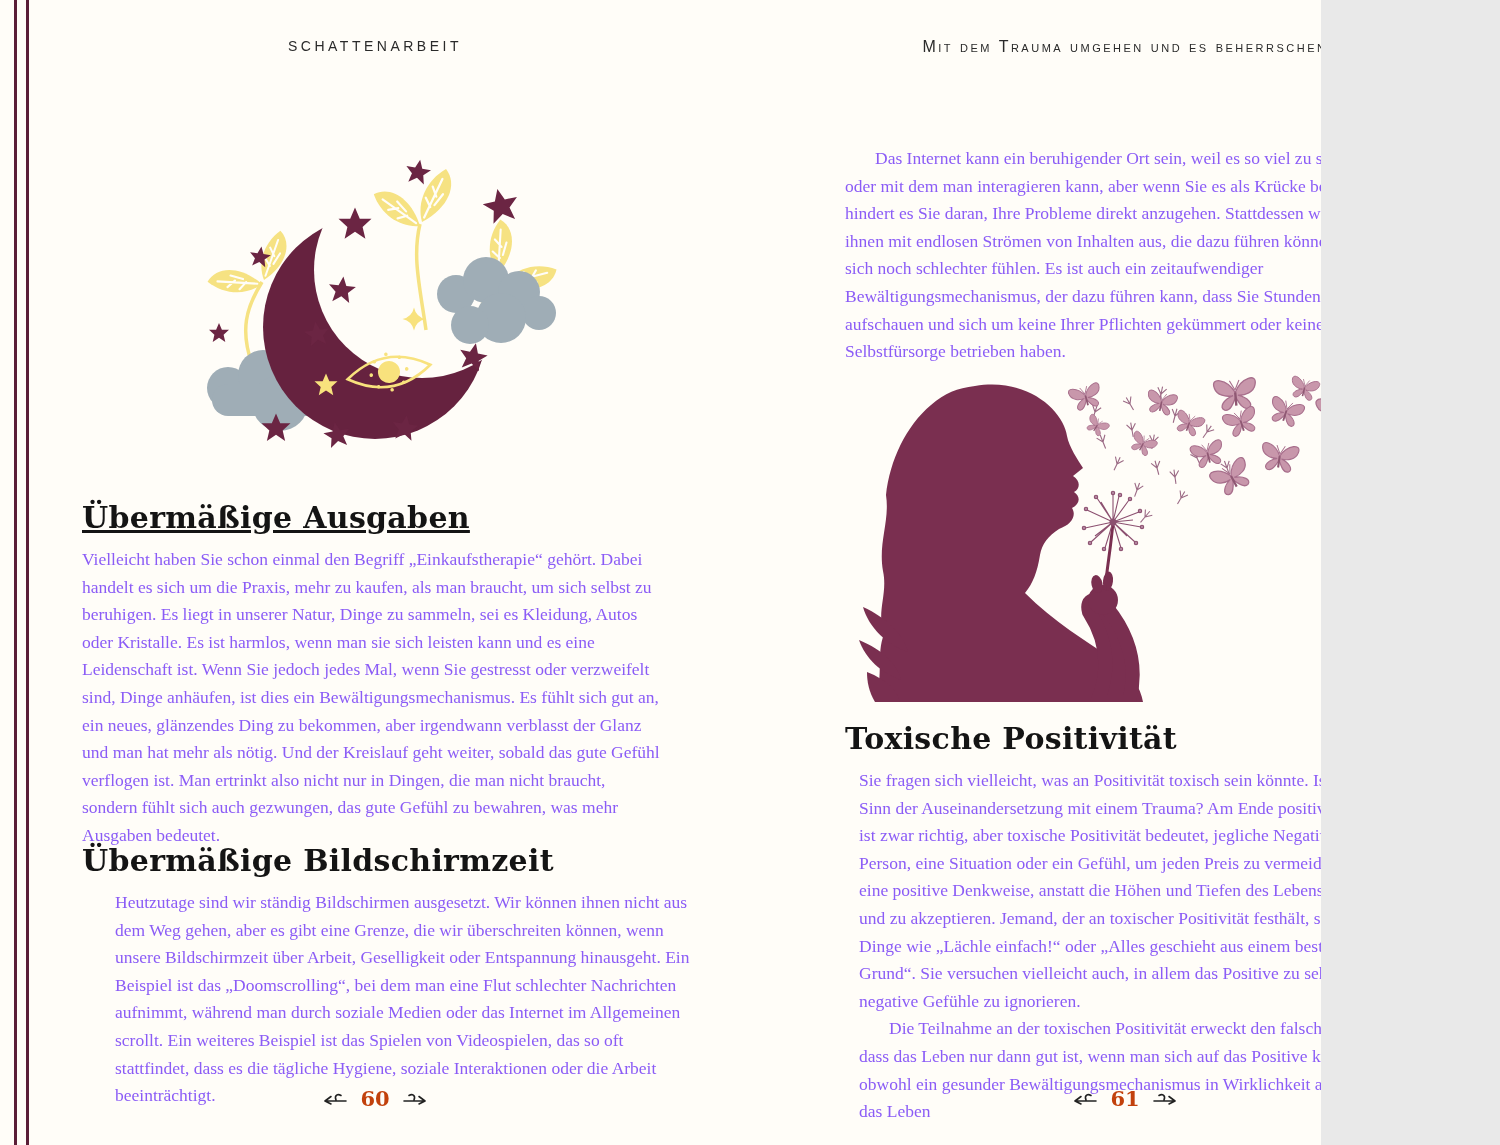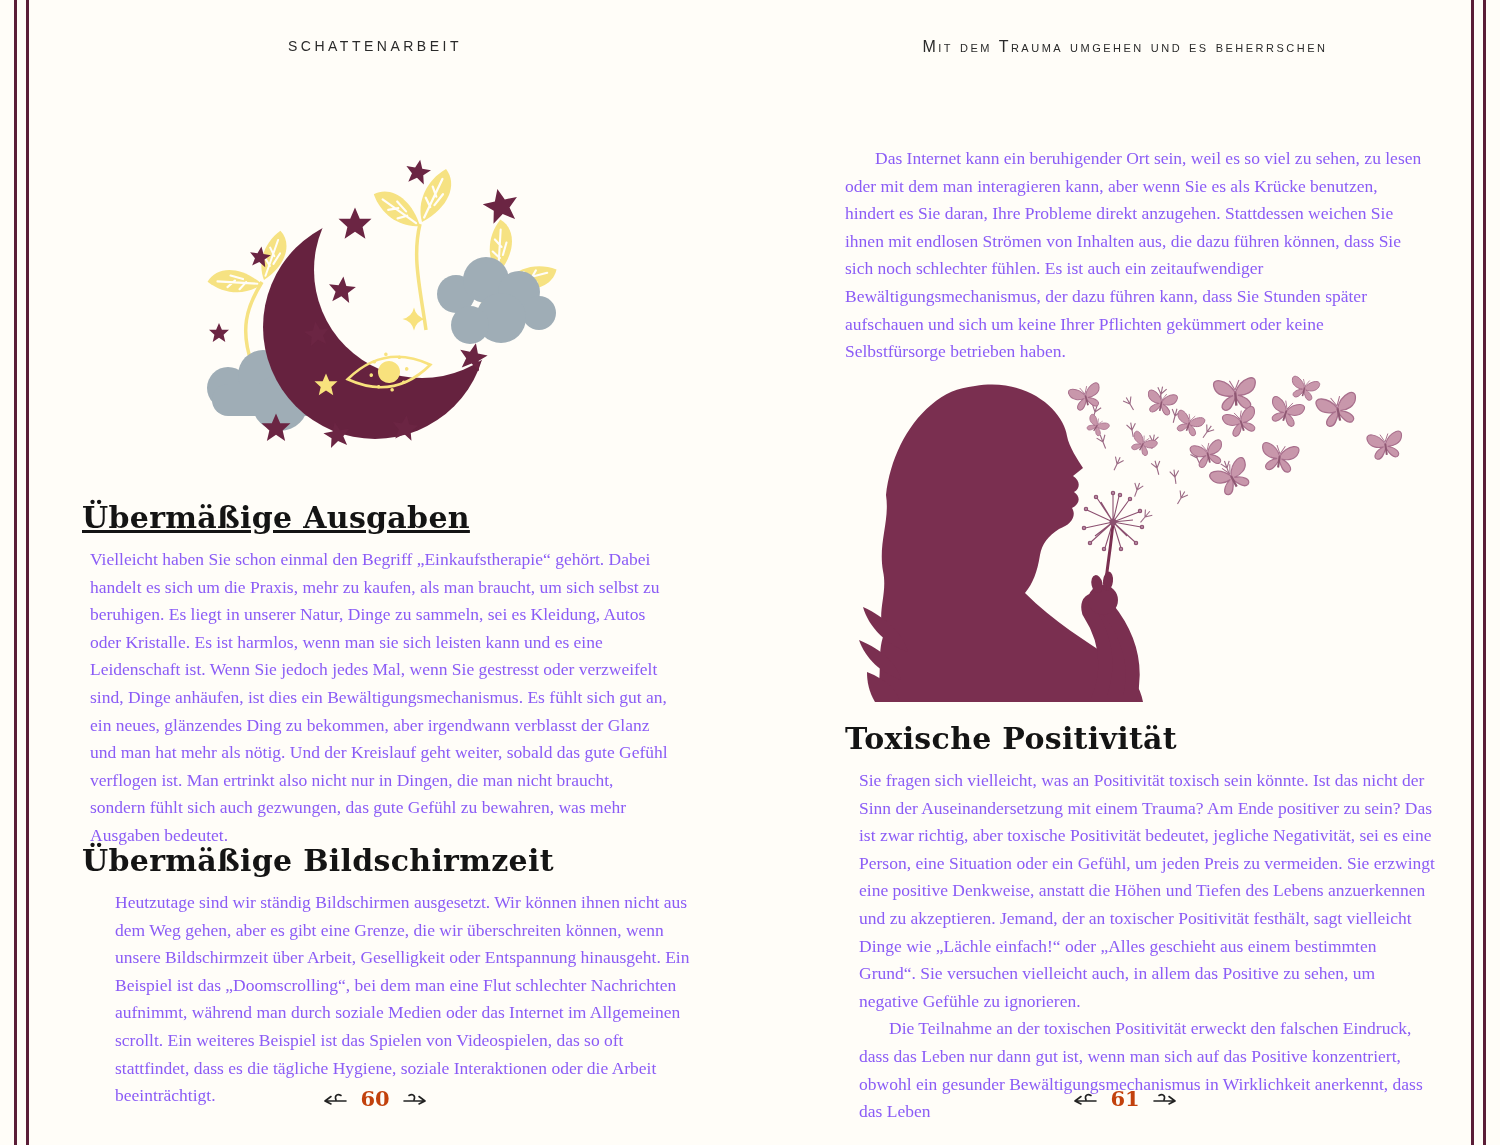--- a/index.html
+++ b/index.html
@@ -1,19 +1,19 @@
 <!DOCTYPE html>
 <html><head>
 <meta charset="utf-8">
 <style>
   * { margin: 0; padding: 0; box-sizing: border-box; }
   html, body { background: #e9e9e9; }
   .book {
     position: relative;
-    width: 1500px; height: 1145px;
+    width: 1321px; height: 1145px;
     background: #fffdf8;
     overflow: hidden;
     font-family: "Liberation Serif", serif;
     color: #1c1c1c;
   }
   .rule { position: absolute; top: 0; bottom: 0; width: 3px; background: #5a1e37; }
   .rule.l1 { left: 14px; }
   .rule.l2 { left: 26px; }
   .rule.r1 { left: 1471px; }
   .rule.r2 { left: 1483px; }
@@ -155,21 +155,21 @@
         <use href="#star5" transform="translate(147,212) scale(1.25) rotate(-8)"></use>
         <use href="#star5" transform="translate(49,211) scale(1.0)"></use>
         <use href="#star5" transform="translate(303,235) scale(1.4) rotate(12)"></use>
         <use href="#star5" transform="translate(106,306) scale(1.45)"></use>
         <use href="#star5" transform="translate(167,313) scale(1.3) rotate(-10)"></use>
         <use href="#star5" transform="translate(235,306) scale(1.3) rotate(8)"></use>
       </g>
     </svg>
 
     <div class="section-heading" style="top:500px;text-decoration:underline;">Übermäßige Ausgaben</div>
-    <div class="body-text" style="top:546px;margin-left:8px;">
+    <div class="body-text" style="top:546px;">
       <p>Vielleicht haben Sie schon einmal den Begriff „Einkaufstherapie“ gehört. Dabei handelt es sich um die Praxis, mehr zu kaufen, als man braucht, um sich selbst zu beruhigen. Es liegt in unserer Natur, Dinge zu sammeln, sei es Kleidung, Autos oder Kristalle. Es ist harmlos, wenn man sie sich leisten kann und es eine Leidenschaft ist. Wenn Sie jedoch jedes Mal, wenn Sie gestresst oder verzweifelt sind, Dinge anhäufen, ist dies ein Bewältigungsmechanismus. Es fühlt sich gut an, ein neues, glänzendes Ding zu bekommen, aber irgendwann verblasst der Glanz und man hat mehr als nötig. Und der Kreislauf geht weiter, sobald das gute Gefühl verflogen ist. Man ertrinkt also nicht nur in Dingen, die man nicht braucht, sondern fühlt sich auch gezwungen, das gute Gefühl zu bewahren, was mehr Ausgaben bedeutet.</p>
     </div>
 
     <div class="section-heading" style="top:843px;">Übermäßige Bildschirmzeit</div>
     <div class="body-text" style="top:889px;margin-left:33px;">
       <p>Heutzutage sind wir ständig Bildschirmen ausgesetzt. Wir können ihnen nicht aus dem Weg gehen, aber es gibt eine Grenze, die wir überschreiten können, wenn unsere Bildschirmzeit über Arbeit, Geselligkeit oder Entspannung hinausgeht. Ein Beispiel ist das „Doomscrolling“, bei dem man eine Flut schlechter Nachrichten aufnimmt, während man durch soziale Medien oder das Internet im Allgemeinen scrollt. Ein weiteres Beispiel ist das Spielen von Videospielen, das so oft stattfindet, dass es die tägliche Hygiene, soziale Interaktionen oder die Arbeit beeinträchtigt.</p>
     </div>
 
     <div class="folio">
       <svg width="26" height="14" viewBox="0 0 26 14">

